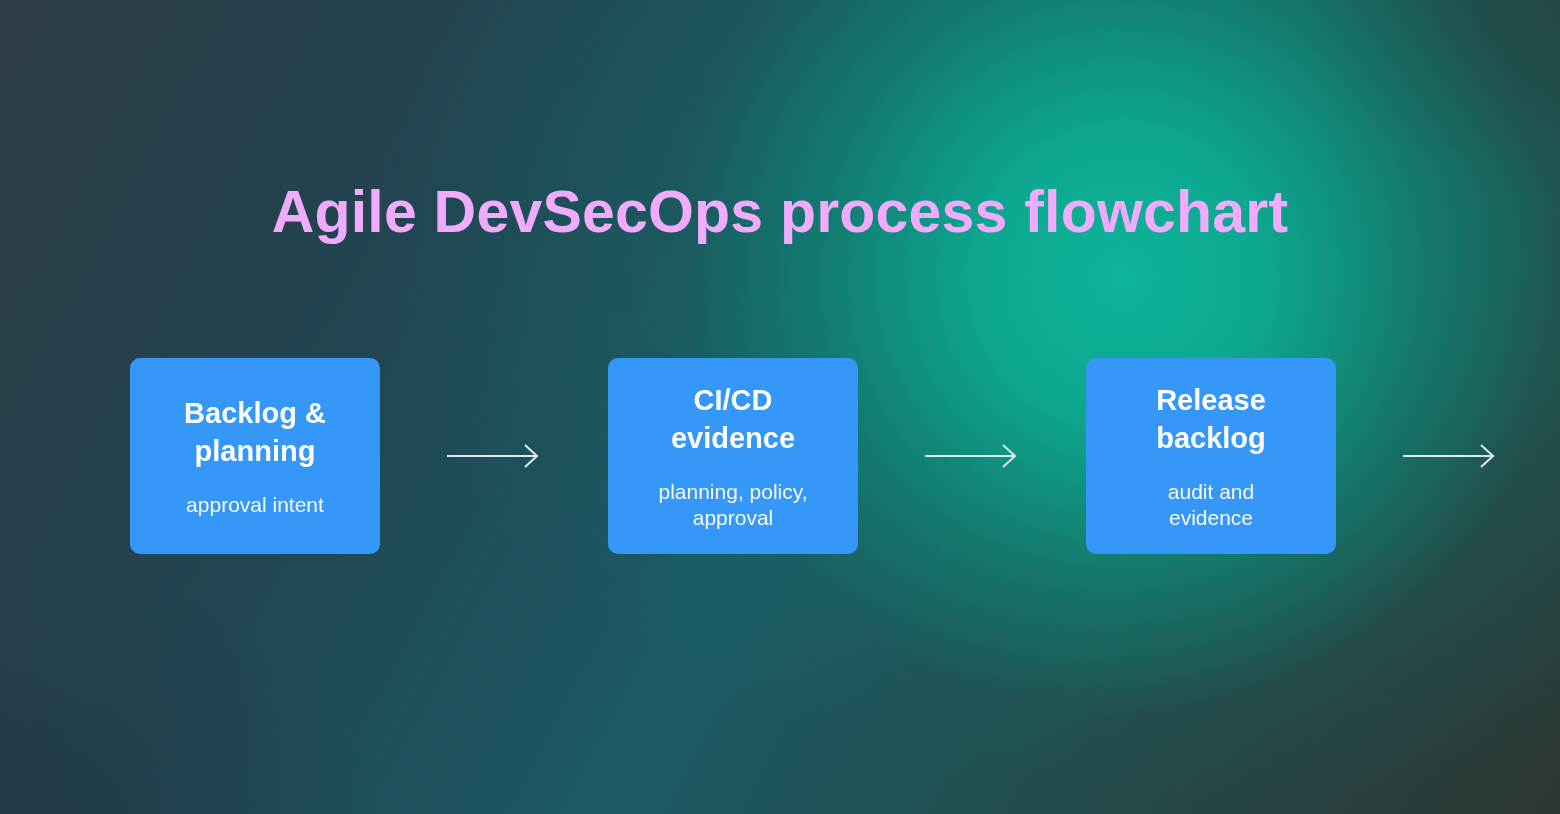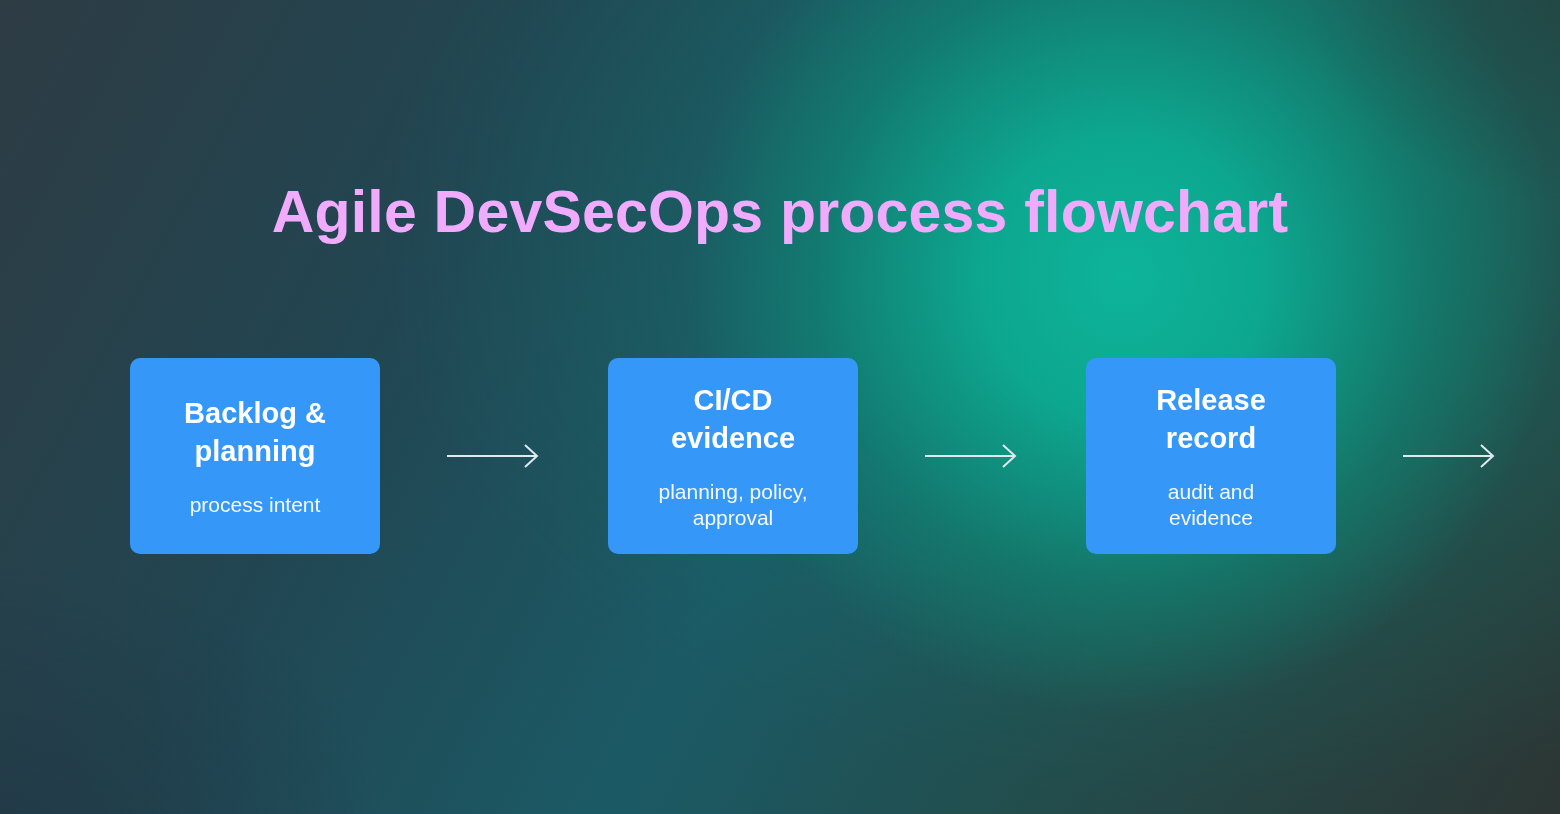--- a/index.html
+++ b/index.html
@@ -89,21 +89,21 @@
 </head>
 <body>
 
 <h1 class="page-title">Agile DevSecOps process flowchart</h1>
 
 <div class="flow-row">
 
   <div class="step-box">
     <div class="step-title">Backlog &amp;
 planning</div>
-    <div class="step-subtitle">process intent</div>
+    <div class="step-subtitle">approval intent</div>
   </div>
 
   <div class="arrow-gap">
     <svg width="100" height="40" viewBox="0 0 100 40">
       <line x1="3" y1="20" x2="93" y2="20" stroke="#dfe9ee" stroke-width="2"></line>
       <polyline points="81,9 93,20 81,31" fill="none" stroke="#dfe9ee" stroke-width="2"></polyline>
     </svg>
   </div>
 
   <div class="step-box">
@@ -115,21 +115,21 @@
 
   <div class="arrow-gap">
     <svg width="100" height="40" viewBox="0 0 100 40">
       <line x1="3" y1="20" x2="93" y2="20" stroke="#dfe9ee" stroke-width="2"></line>
       <polyline points="81,9 93,20 81,31" fill="none" stroke="#dfe9ee" stroke-width="2"></polyline>
     </svg>
   </div>
 
   <div class="step-box">
     <div class="step-title">Release
-record</div>
+backlog</div>
     <div class="step-subtitle">audit and
 evidence</div>
   </div>
 
   <div class="arrow-gap">
     <svg width="100" height="40" viewBox="0 0 100 40">
       <line x1="3" y1="20" x2="93" y2="20" stroke="#dfe9ee" stroke-width="2"></line>
       <polyline points="81,9 93,20 81,31" fill="none" stroke="#dfe9ee" stroke-width="2"></polyline>
     </svg>
   </div>

